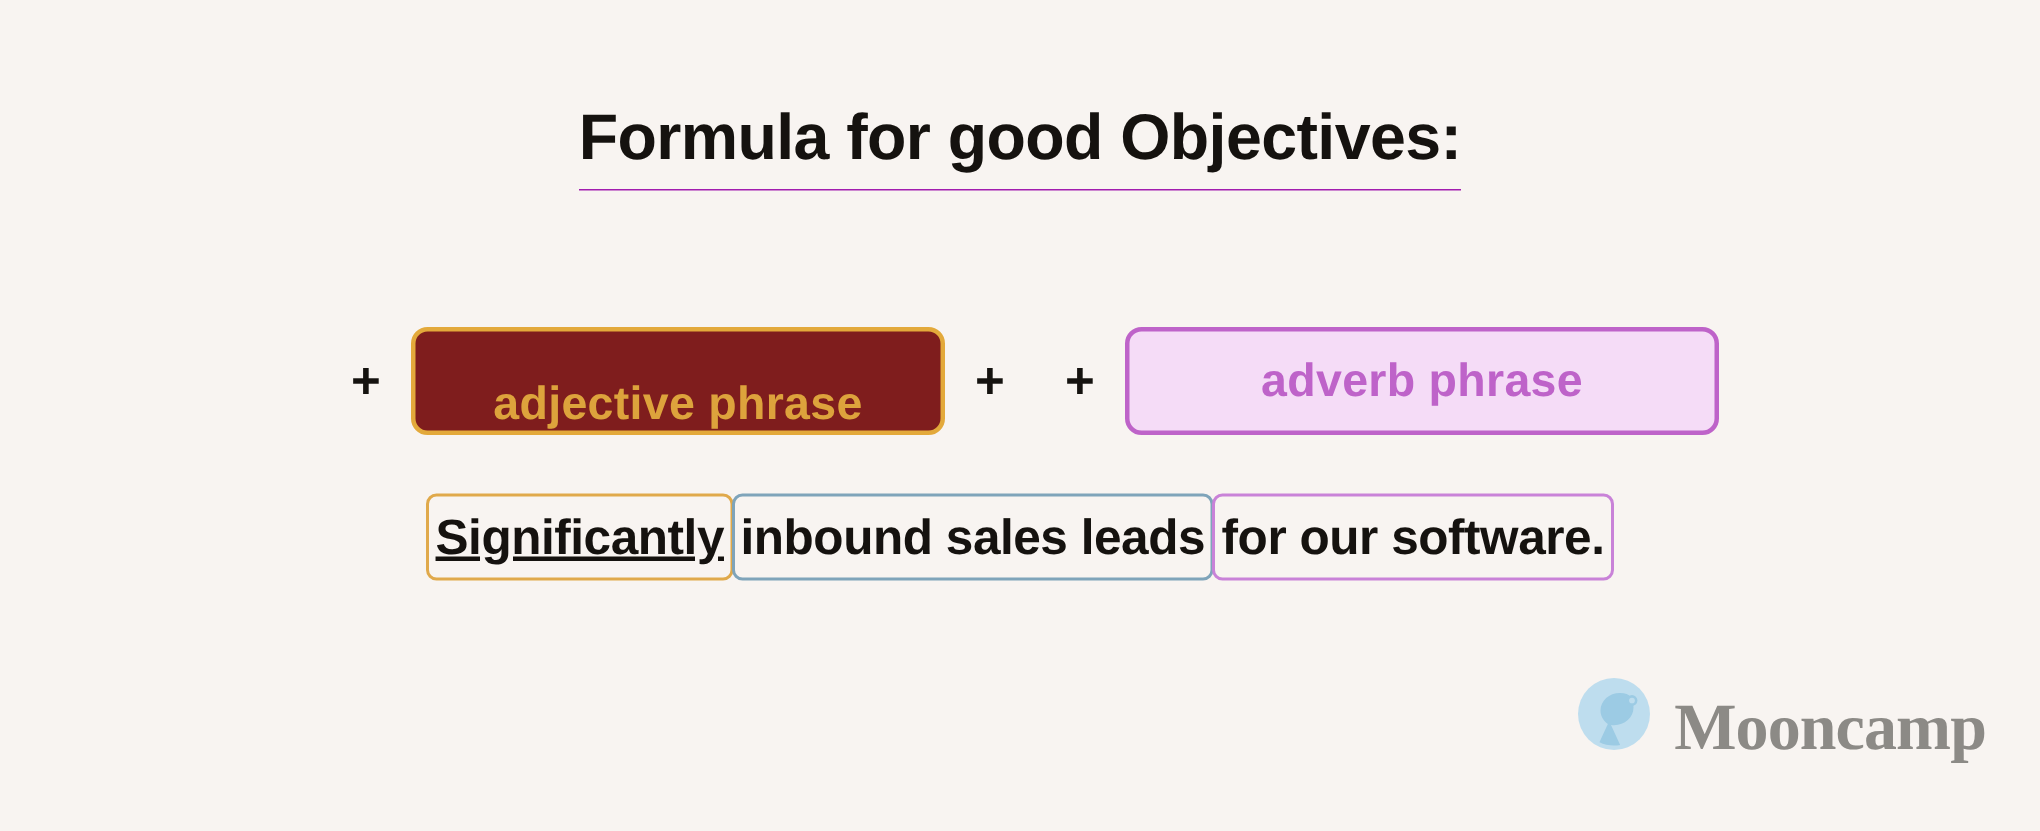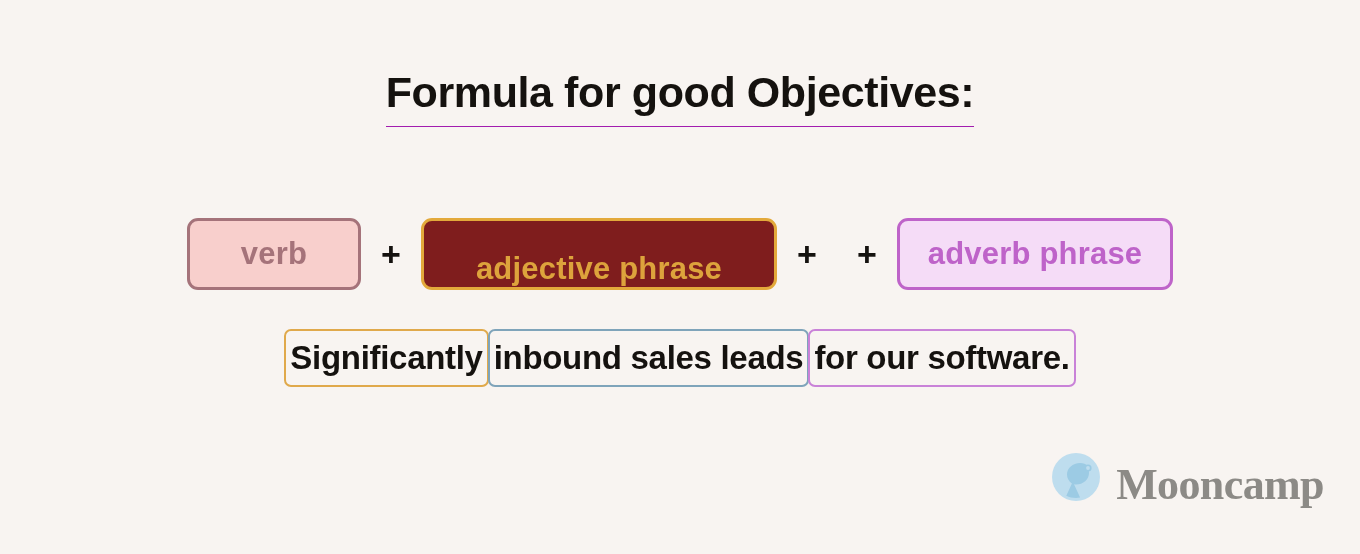--- a/index.html
+++ b/index.html
@@ -53,21 +53,21 @@
     display: flex;
     align-items: center;
     justify-content: center;
     font-size: 31px;
     font-weight: 700;
     letter-spacing: 0.2px;
   }
   .box-verb      { width: 174px; background: #F8CFCC; border-color: #A5737A; color: #A5737A; }
   .box-adjective { width: 356px; background: #7f1d1d; border-color: #E3A93B; color: #DDA33C; align-items: flex-end; }
   .box-noun      { width: 176px; background: #D7E7F2; border-color: #5B8CA4; color: #5B8CA4; }
-  .box-adverb    { width: 276px; background: #F5DCF7; border-color: #BE63C9; color: #BE63C9; }
+  .box-adverb    { width: 396px; background: #F5DCF7; border-color: #BE63C9; color: #BE63C9; }
 
   .plus {
     font-size: 34px;
     font-weight: 700;
     color: #15120F;
     width: 60px;
     text-align: center;
     line-height: 1;
     user-select: none;
   }
@@ -92,21 +92,21 @@
     align-items: center;
     justify-content: center;
     font-size: 33px;
     font-weight: 700;
     letter-spacing: -0.3px;
     color: #15120F;
     background: transparent;
     padding: 0 4px;
     margin-left: -1px;
   }
-  .ex-box:first-child { margin-left: 0; }
+  .ex-box:first-child { margin-left: 0; text-decoration: underline; }
   .ex-adverbial { border-color: #E0A94B; }
   .ex-verb      { border-color: #A5737A; }
   .ex-noun      { border-color: #7FA4BA; }
   .ex-adverb    { border-color: #C982D8; }
 
   
   #logo {
     position: absolute;
     right: 36px;
     bottom: 47px;
@@ -126,23 +126,20 @@
 </style>
 </head>
 <body>
 
 <div id="title-block">
   <div id="page-title">Formula for good Objectives:</div>
 </div>
 
 <div id="formula-row">
 
-  <div class="part-box box-verb">
-    <span>verb</span>
-  </div>
 
   <div class="plus">+</div>
 
   <div class="part-box box-adjective">
     <span>adjective phrase</span>
   </div>
 
   <div class="plus">+</div>
 
 

